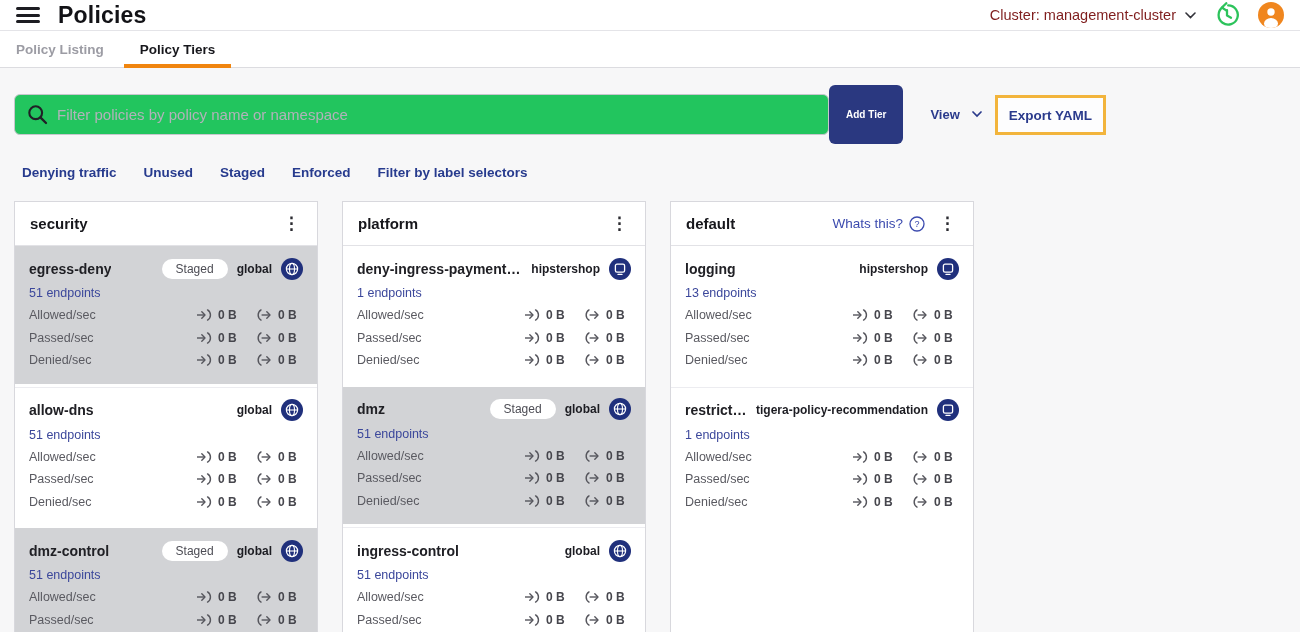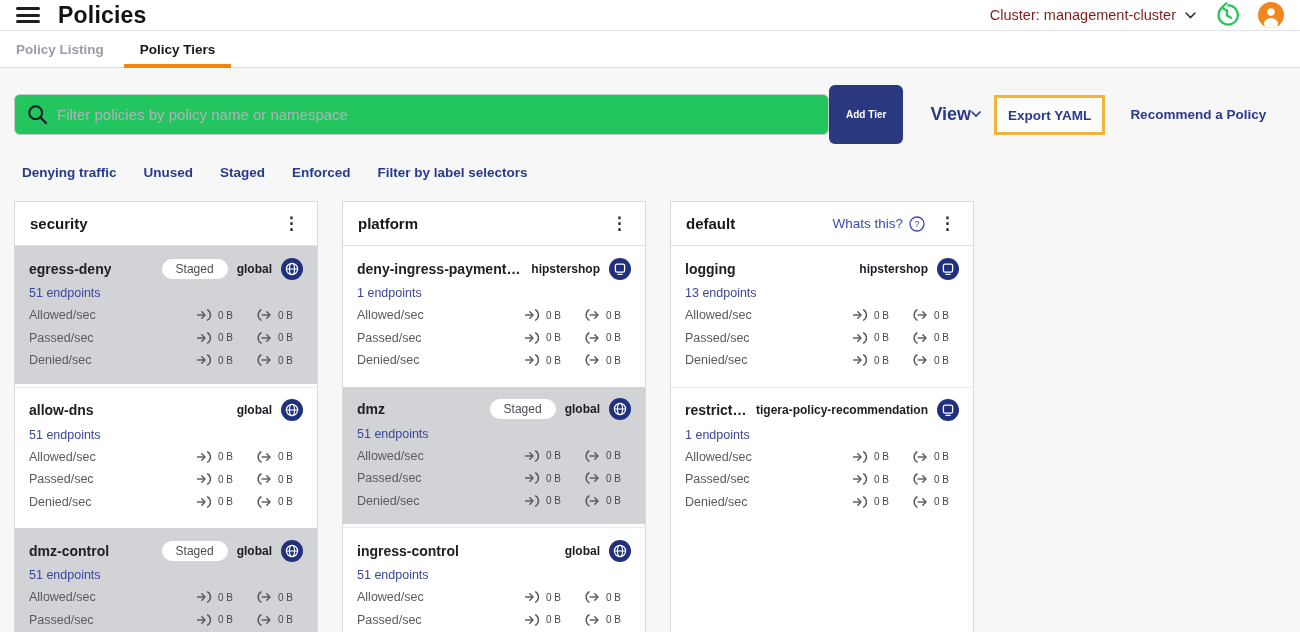--- a/index.html
+++ b/index.html
@@ -29,22 +29,22 @@
   .content { padding:0 14px; }
   .toolbar-row { margin-top:17px; display:flex; align-items:center; }
   .searchbox { flex:0 0 815px; height:41px; background:#22c55e; border:1px solid #c7c7cd;
     border-radius:6px; display:flex; align-items:center; padding:0 12px; gap:9px; }
   .searchbox input { flex:1; border:none; outline:none; font-size:15px; color:#33333a;
     background:transparent; font-family:"Liberation Sans", sans-serif; }
   .searchbox input::placeholder { color:#b2b2ba; }
   .btn-primary { background:#2a3880; color:#fff; border:none;
     border-radius:6px; font-size:10px; font-weight:700; padding:24px 17px;
     cursor:pointer; font-family:"Liberation Sans", sans-serif; }
-  .view-btn { margin-left:27px; display:flex; align-items:center; gap:0;
-    color:#2a3a8c; font-size:18px; font-weight:700; cursor:pointer; }
+  .view-btn { margin-left:27px; display:flex; align-items:center; gap:12px;
+    color:#2a3a8c; font-size:13px; font-weight:700; cursor:pointer; }
   .export-wrap { margin-left:13px; border:3px solid #f2b43c; background:#fdfdfe;
     padding:8px 11px; cursor:pointer; }
   .export-wrap span { color:#2a3a8c; font-size:13.5px; font-weight:700; }
   .recommend-link { margin-left:25px; color:#2a3a8c; font-size:13.5px;
     font-weight:700; cursor:pointer; }
   .filters-row { margin-top:21px; display:flex; gap:27px; padding-left:8px; }
   .filter-link { color:#273b8e; font-size:13.5px; font-weight:600; cursor:pointer; }
   
   .tiers-row { margin-top:21px; display:flex; gap:24px; align-items:stretch;
     min-height:560px; }
@@ -69,21 +69,21 @@
     border-radius:999px; white-space:nowrap; }
   .scope-label { font-size:12px; font-weight:600; color:#1c1c22; white-space:nowrap; }
   .scope-badge { width:22px; height:22px; flex:0 0 22px; }
   .endpoints-link { display:inline-block; font-size:12.5px; color:#3b479b;
     margin:5px 0 4px; cursor:pointer; text-decoration:none; }
   .stat-row { display:flex; align-items:center; height:22.5px; font-size:12.5px; }
   .stat-label { color:#5a5a61; }
   .stat-groups { margin-left:auto; display:flex; gap:13px; }
   .stat-group { display:flex; align-items:center; gap:5px; min-width:47px; }
   .stat-group svg { flex:0 0 auto; }
-  .stat-value { color:#46464d; font-size:10px; font-weight:400; }
+  .stat-value { color:#46464d; font-size:12px; font-weight:700; }
 </style>
 </head>
 <body>
 
 <div class="topbar">
   <div class="hamburger">
       <i></i>
       <i></i>
       <i></i>
     </div>
@@ -133,21 +133,20 @@
     <button class="btn-primary">Add Tier</button>
     <div class="view-btn">
       <span>View</span>
       <svg width="10" height="7" viewBox="0 0 10 7">
           <polyline points="1,1 5,5 9,1" fill="none" stroke="#2a3a8c" stroke-width="1.7" stroke-linecap="round"></polyline>
         </svg>
     </div>
     <div class="export-wrap">
       <span>Export YAML</span>
     </div>
-    <div class="recommend-link">Recommend a Policy</div>
   </div>
 
   <div class="filters-row">
       <a class="filter-link">Denying traffic</a>
       <a class="filter-link">Unused</a>
       <a class="filter-link">Staged</a>
       <a class="filter-link">Enforced</a>
       <a class="filter-link">Filter by label selectors</a>
     </div>
 

